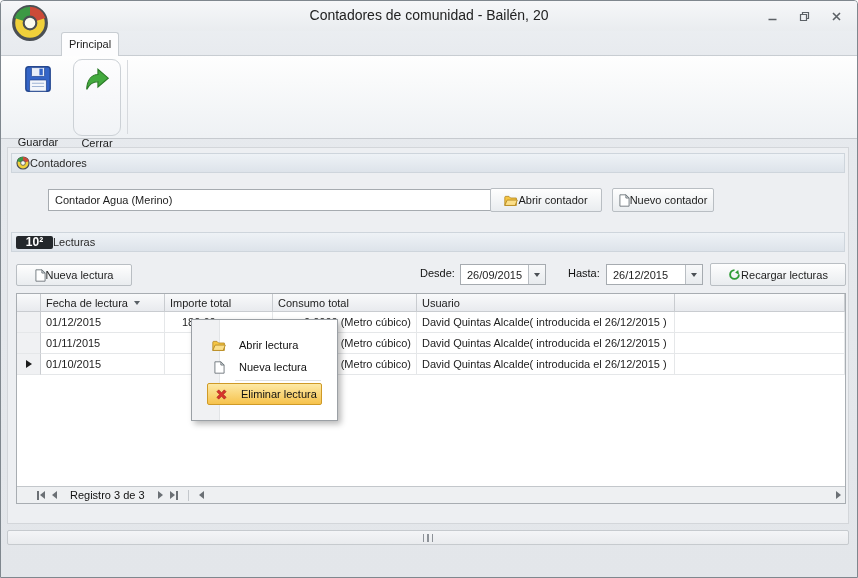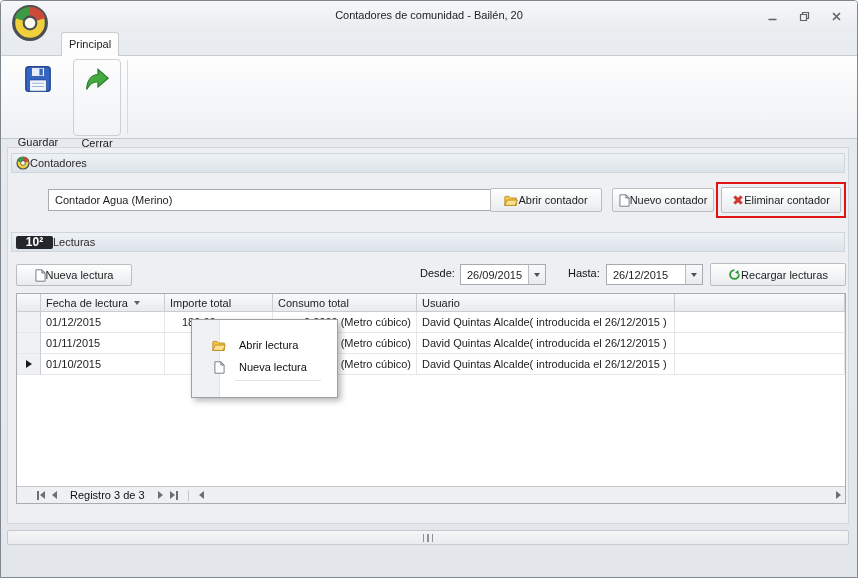--- a/index.html
+++ b/index.html
@@ -7,39 +7,39 @@
   .window {
     position: relative; width: 858px; height: 578px; overflow: hidden;
     border: 1px solid #7f878e; border-radius: 4px 4px 0 0;
     background: linear-gradient(#eef1f4 0, #e7eaee 60px, #e3e6ea 100%);
     font-size: 11px; color: #1d1d1d;
   }
   
   .titlebar { position: absolute; top: 0; left: 0; right: 0; height: 30px;
     background: linear-gradient(#f6f7f9, #e9ecef); }
   .title { position: absolute; left: 0; right: 0; top: 0; line-height: 29px;
-    text-align: center; font-size: 11px; color: #222; }
+    text-align: center; font-size: 14px; color: #222; }
   .app-logo { position: absolute; left: 10px; top: 3px; width: 38px; height: 38px; z-index: 6; cursor: default; }
   .win-controls { position: absolute; right: 10px; top: 7px; display: flex; gap: 10px; z-index: 4; }
   .winbtn { width: 22px; height: 16px; display: flex; align-items: center; justify-content: center; cursor: default; }
   
   .tabs-row { position: absolute; top: 30px; left: 0; right: 0; height: 24px; }
   .tab { position: absolute; left: 60px; top: 1px; width: 58px; height: 24px; z-index: 3;
     background: #fdfdfe; border: 1px solid #c8cdd2; border-bottom: none;
     border-radius: 3px 3px 0 0; text-align: center; line-height: 22px; }
   
   .ribbon { position: absolute; left: 0; right: 0; top: 54px; height: 84px;
     background: linear-gradient(#fefefe, #eef1f4);
     border-top: 1px solid #c8cdd2; border-bottom: 1px solid #c6cacf; }
   .bigbtn { position: absolute; top: 3px; height: 77px; display: flex; flex-direction: column;
     align-items: center; padding-top: 5px; gap: 4px; background: transparent; border: none;
     font-family: inherit; font-size: 11px; color: #1d1d1d; cursor: default; }
   .bigbtn .blabel { white-space: pre-line; text-align: right; line-height: 1.2; margin-top: 36px; }
   .btn-save { left: 8px; width: 58px; }
-  .btn-cerrar { left: 72px; width: 48px; border: 1px solid #ccd1d6; border-radius: 4px;
+  .btn-cerrar { left: 72px; width: 48px; border: 1px solid #ccd1d6; border-radius: 9px;
     background: linear-gradient(#fdfdfe, #f1f3f6); }
   .ribbon-sep { position: absolute; left: 126px; top: 4px; height: 74px; width: 1px; background: #d7dade; }
   
   .panel { position: absolute; left: 6px; top: 146px; width: 842px; height: 377px;
     background: #edeff2; border: 1px solid #d3d6da; }
   .group-header { position: absolute; left: 3px; right: 3px; height: 20px;
     display: flex; align-items: center; padding-left: 4px;
     background: linear-gradient(#eef2f6, #dde3ea); border: 1px solid #ced5dc; color: #2a2a2a; }
   .gh1 { top: 5px; } .gh2 { top: 84px; }
   .icon-102 { width: 37px; height: 13px; background: #23272b; color: #fff; font-size: 12px;
@@ -213,30 +213,20 @@
     <button class="btn btn-nuevo">
       <span style="display:flex;">
         <svg width="11" height="13" viewBox="0 0 12 14">
           <path d="M1 .8 H7.5 L11 4.3 V13.2 H1 Z" fill="#fff" stroke="#6f767c"></path>
           <path d="M7.5 .8 V4.3 H11 Z" fill="#d9dde0" stroke="#6f767c"></path>
         </svg>
       </span>
       <span>Nuevo contador</span>
     </button>
 
-    <div class="red-box">
-      <button class="btn btn-elim">
-        <span style="display:flex;">
-          <svg width="12" height="12" viewBox="0 0 14 14">
-            <path d="M2 4 L4 2 L7 5 L10 2 L12 4 L9 7 L12 10 L10 12 L7 9 L4 12 L2 10 L5 7 Z" fill="#d8352c" stroke="#9c1d16" stroke-width="0.6"></path>
-          </svg>
-        </span>
-        <span>Eliminar contador</span>
-      </button>
-    </div>
 
     <div class="group-header gh2">
       <span class="icon-102">10²</span>
       <span>Lecturas</span>
     </div>
 
     <button class="btn btn-nueva-lect">
       <span style="display:flex;">
         <svg width="11" height="13" viewBox="0 0 12 14">
           <path d="M1 .8 H7.5 L11 4.3 V13.2 H1 Z" fill="#fff" stroke="#6f767c"></path>
@@ -385,20 +375,28 @@
     <div class="ctx-item">
       <span class="ctx-ico">
         <svg width="11" height="13" viewBox="0 0 12 14">
           <path d="M1 .8 H7.5 L11 4.3 V13.2 H1 Z" fill="#fff" stroke="#6f767c"></path>
           <path d="M7.5 .8 V4.3 H11 Z" fill="#d9dde0" stroke="#6f767c"></path>
         </svg>
       </span>
       <span class="ctx-label">Nueva lectura</span>
     </div>
     <div class="ctx-sep"></div>
+    <div class="ctx-item hl">
+      <span class="ctx-ico">
+        <svg width="13" height="13" viewBox="0 0 14 14">
+          <path d="M2 4 L4 2 L7 5 L10 2 L12 4 L9 7 L12 10 L10 12 L7 9 L4 12 L2 10 L5 7 Z" fill="#d8352c" stroke="#9c1d16" stroke-width="0.6"></path>
+        </svg>
+      </span>
+      <span class="ctx-label">Eliminar lectura</span>
+    </div>
   </div>
 
   <div class="form-scroll">
     <span class="grip-bar"></span>
     <span class="grip-bar"></span>
     <span class="grip-bar"></span>
   </div>
 
 </div>
 

